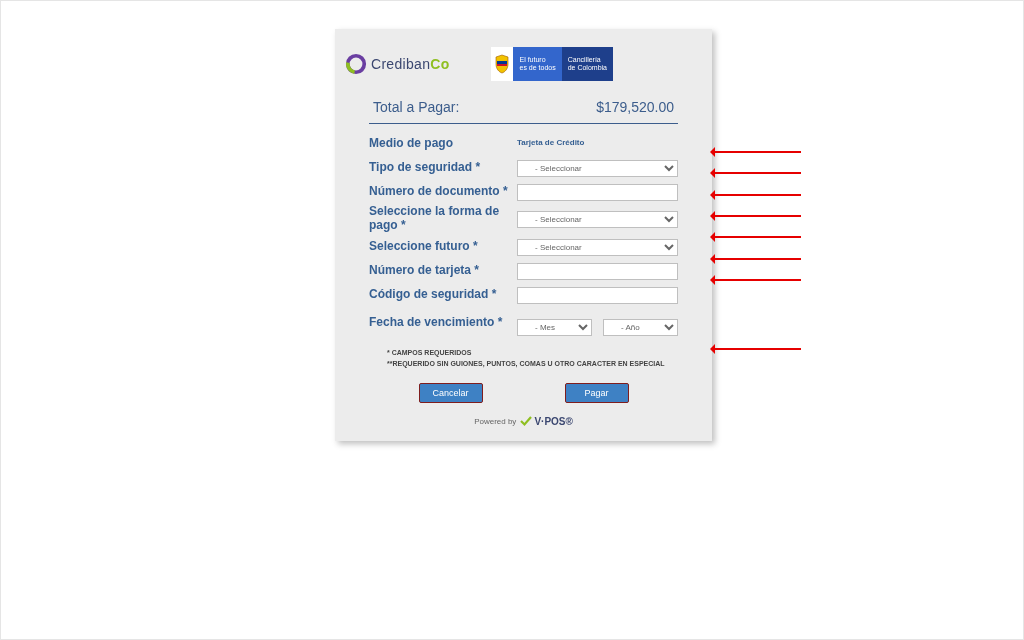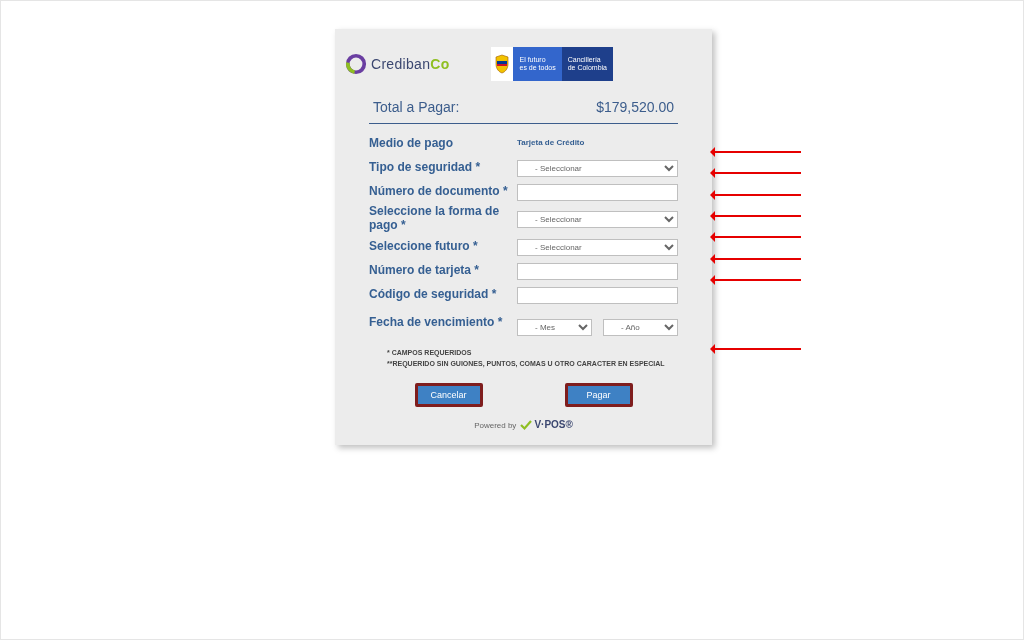--- a/index.html
+++ b/index.html
@@ -153,37 +153,37 @@
   .btnrow {
     display:flex;
     justify-content: center;
     gap: 82px;
     margin: 16px 0 12px 0;
   }
   .btn {
     background: #3e81c4;
     color: #fff;
     font-size: 9px;
-    border: 3px solid #7f1d1d;
+    border: 1px solid #7f1d1d;
     border-radius: 2px;
     width: 62px;
     height: 18px;
     display:flex;align-items:center;justify-content:center;
     cursor:pointer;
   }
 
   .footer {
     text-align:center;
     font-size: 8px;
     color: #666;
     margin-top: 8px;
     display:flex;align-items:center;justify-content:center;gap:4px;
   }
   .vpos-mark {
-    display:inline-flex;gap:2px;
+    display:inline-flex;align-items:center;gap:2px;
     font-weight:700;color:#3b4770;font-size:10px;
   }
 
   
   .arrow {
     position:absolute;
     height: 2px;
     background: #e60000;
   }
   .arrow::before {

